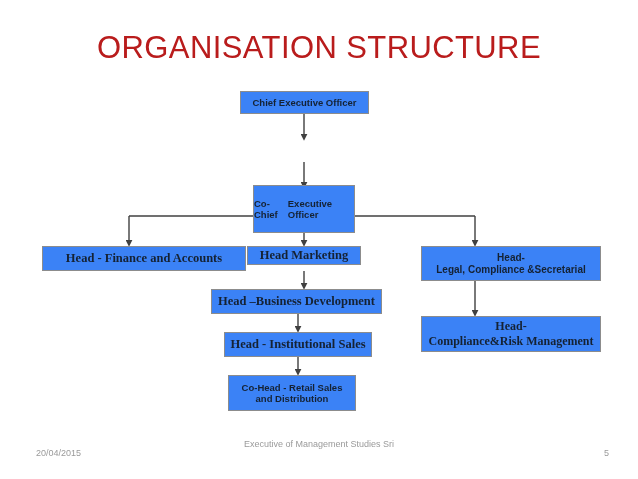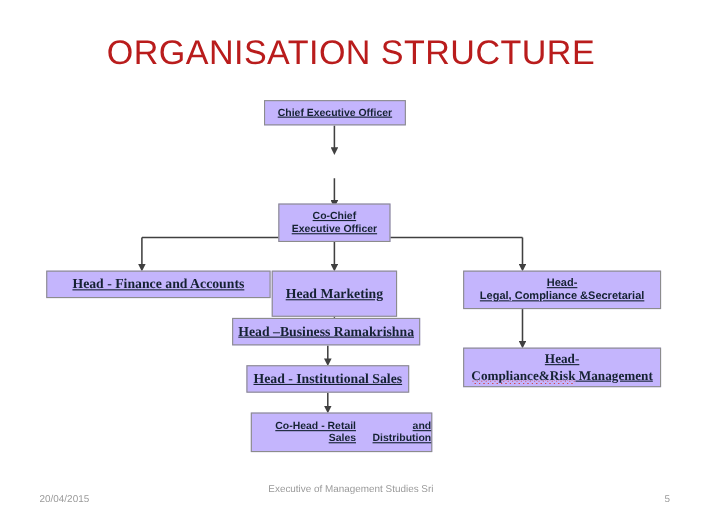--- a/index.html
+++ b/index.html
@@ -47,30 +47,29 @@
     left: 0;
     top: 0;
     width: 638px;
     height: 350px;
   }
 
   
   .node {
     position: absolute;
     box-sizing: border-box;
-    background: #c4b5fd;
+    background: #3b82f6;
     border: 1px solid #8c8c8c;
     color: #152233;
     display: flex;
     align-items: center;
     justify-content: center;
-    text-align: right;
+    text-align: left;
     line-height: 1.18;
     z-index: 2;
-    text-decoration: underline;
   }
   .node .line { display: block; }
   .sans {
     font-family: "Liberation Sans", sans-serif;
     font-size: 9.5px;
     font-weight: 600;
   }
   .serif {
     font-family: "Liberation Serif", serif;
     font-size: 12.5px;
@@ -167,52 +166,52 @@
 
         <line x1="475" y1="201" x2="475" y2="234" marker-end="url(#arrow)"></line>
       </g>
     </svg>
 
     <div class="node sans" style="left:240px; top:11px; width:129px; height:23px;">
       <span class="line">Chief Executive Officer</span>
     </div>
 
 
-    <div class="node sans" style="left:253px; top:105px; width:102px; height:35px; flex-direction:column;">
+    <div class="node sans" style="left:253px; top:105px; width:102px; height:48px; flex-direction:row;">
       <span class="line">Co-Chief</span>
       <span class="line">Executive Officer</span>
     </div>
 
     <div class="node serif" style="left:42px; top:166px; width:204px; height:25px;">
       <span class="line">Head - Finance and Accounts</span>
     </div>
 
-    <div class="node serif" style="left:247px; top:166px; width:114px; height:42px;">
+    <div class="node serif" style="left:247px; top:166px; width:114px; height:19px;">
       <span class="line">Head Marketing</span>
     </div>
 
     <div class="node sans-b" style="left:421px; top:166px; width:180px; height:35px; flex-direction:column;">
       <span class="line">Head-</span>
       <span class="line">Legal, Compliance &amp;Secretarial</span>
     </div>
 
     <div class="node serif" style="left:211px; top:209px; width:171px; height:25px;">
-      <span class="line">Head –Business Ramakrishna</span>
+      <span class="line">Head –Business Development</span>
     </div>
 
     <div class="node serif-sm" style="left:421px; top:236px; width:180px; height:36px; flex-direction:column;">
       <span class="line">Head-</span>
       <span class="line"><span class="squiggle">Compliance&amp;Risk</span><span> Management</span></span>
     </div>
 
     <div class="node serif" style="left:224px; top:252px; width:148px; height:25px;">
       <span class="line">Head - Institutional Sales</span>
     </div>
 
-    <div class="node sans" style="left:228px; top:295px; width:165px; height:36px; flex-direction:row;">
+    <div class="node sans" style="left:228px; top:295px; width:128px; height:36px; flex-direction:column;">
       <span class="line">Co-Head - Retail Sales</span>
       <span class="line">and Distribution</span>
     </div>
 
   </div>
 
   <div id="footer">
     <div id="footer-date">20/04/2015</div>
     <div id="footer-center">
       <div>Executive of Management Studies Sri</div>

